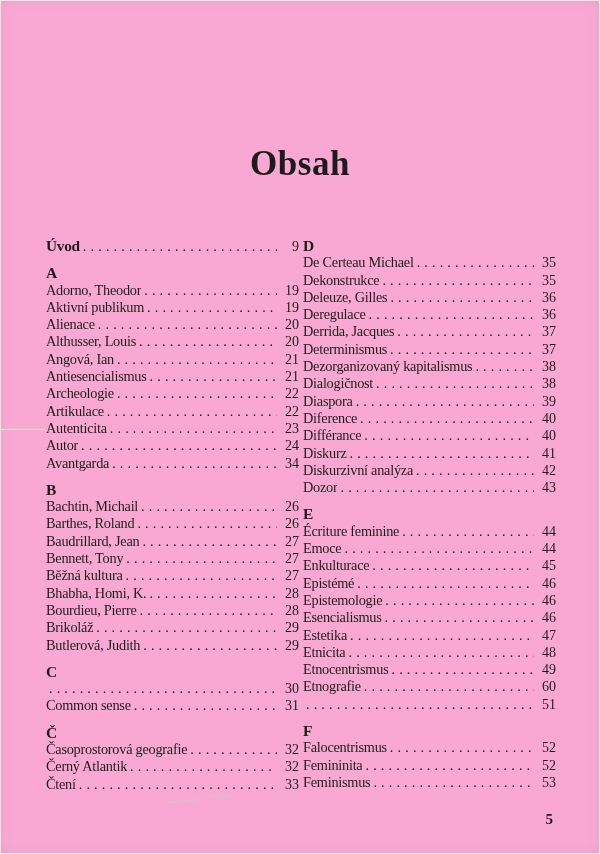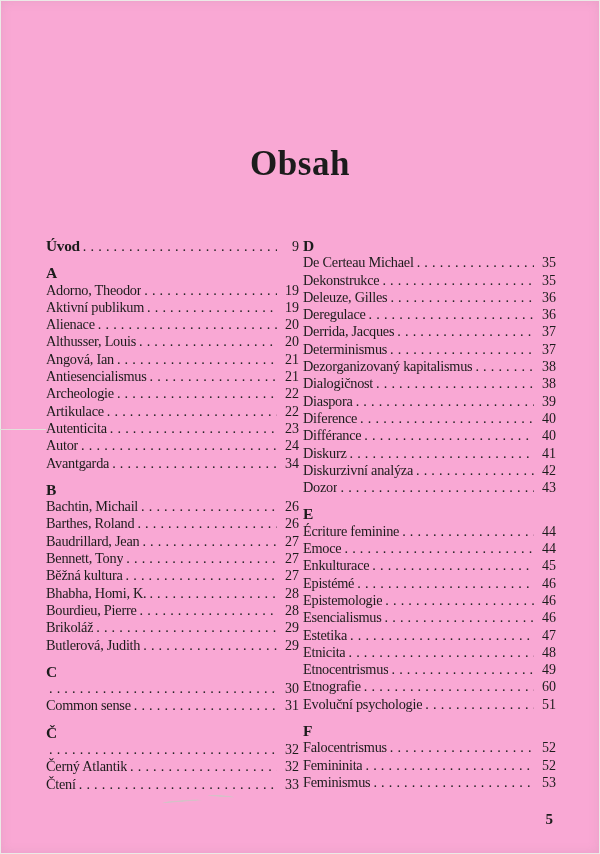--- a/index.html
+++ b/index.html
@@ -213,20 +213,21 @@
           <span class="leader">................................................................................</span>
           <span class="pagenum">30</span>
         </div>
         <div class="row">
           <span class="label">Common sense</span>
           <span class="leader">................................................................................</span>
           <span class="pagenum">31</span>
         </div>
         <div class="letter">Č</div>
         <div class="row">
+          <span class="label">Časoprostorová geografie</span>
           <span class="leader">................................................................................</span>
           <span class="pagenum">32</span>
         </div>
         <div class="row">
           <span class="label">Černý Atlantik</span>
           <span class="leader">................................................................................</span>
           <span class="pagenum">32</span>
         </div>
         <div class="row">
           <span class="label">Čtení</span>
@@ -351,21 +352,20 @@
           <span class="label">Etnocentrismus</span>
           <span class="leader">................................................................................</span>
           <span class="pagenum">49</span>
         </div>
         <div class="row">
           <span class="label">Etnografie</span>
           <span class="leader">................................................................................</span>
           <span class="pagenum">60</span>
         </div>
         <div class="row">
-          <span class="label">Evoluční psychologie</span>
           <span class="leader">................................................................................</span>
           <span class="pagenum">51</span>
         </div>
         <div class="letter">F</div>
         <div class="row">
           <span class="label">Falocentrismus</span>
           <span class="leader">................................................................................</span>
           <span class="pagenum">52</span>
         </div>
         <div class="row">

